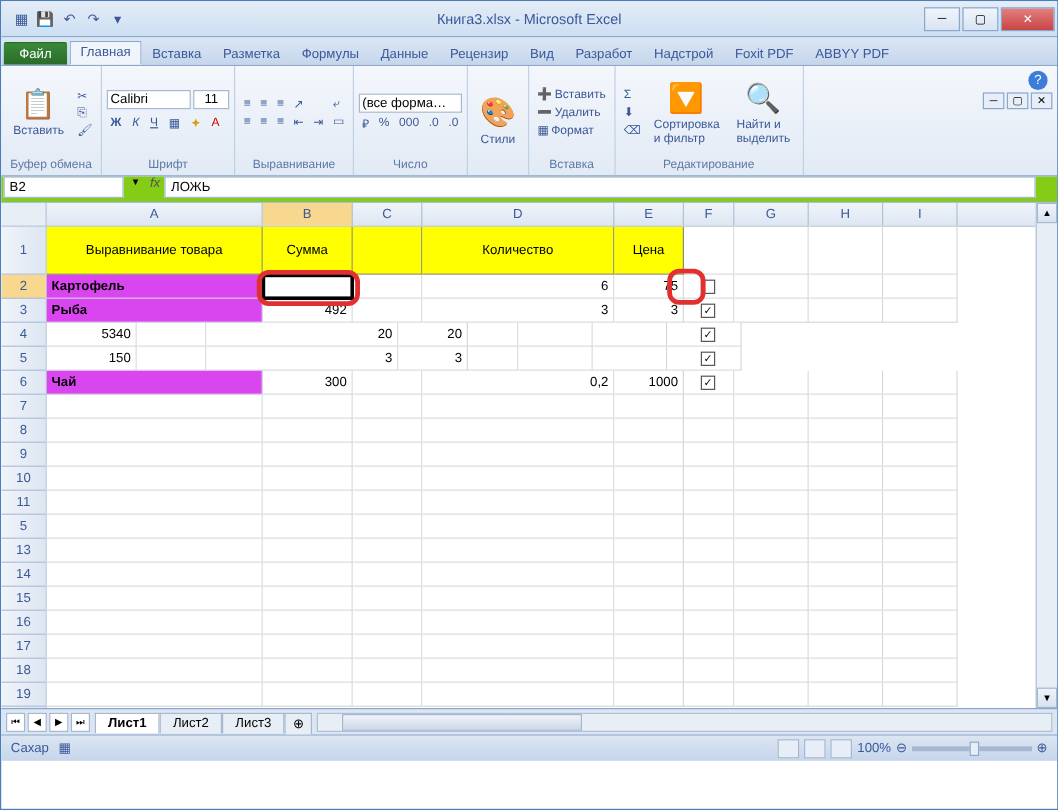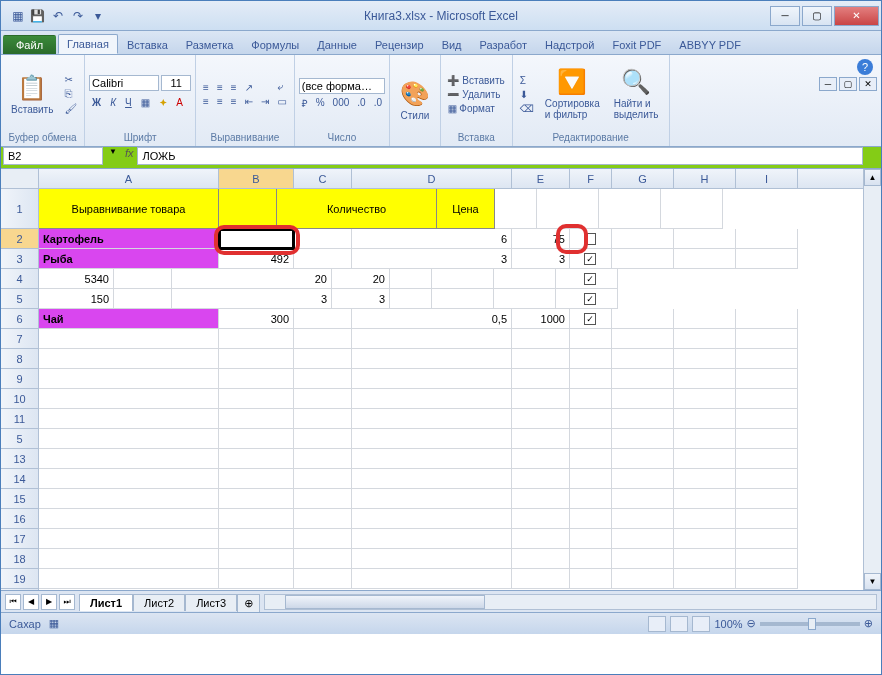--- a/index.html
+++ b/index.html
@@ -266,20 +266,21 @@
       <div class="row-header">14</div>
       <div class="row-header">15</div>
       <div class="row-header">16</div>
       <div class="row-header">17</div>
       <div class="row-header">18</div>
       <div class="row-header">19</div>
     </div>
   <div class="cells" id="cells">
       <div class="cell-row tall">
         <div class="cell header-cell" style="width: 180px;">Выравнивание товара</div>
+        <div class="cell header-cell" style="width: 75px;">Сумма</div>
         <div class="cell header-cell" style="width: 58px;"></div>
         <div class="cell header-cell" style="width: 160px;">Количество</div>
         <div class="cell header-cell" style="width: 58px;">Цена</div>
         <div class="cell " style="width: 42px;"></div>
         <div class="cell " style="width: 62px;"></div>
         <div class="cell " style="width: 62px;"></div>
         <div class="cell " style="width: 62px;"></div>
       </div>
       <div class="cell-row">
         <div class="cell green" style="width: 180px;">Картофель</div>
@@ -324,21 +325,21 @@
         <div class="cell " style="width: 42px;"></div>
         <div class="cell " style="width: 62px;"></div>
         <div class="cell " style="width: 62px;"></div>
         <div class="cell " style="width: 62px;"></div>
       </div>
       <div class="checkbox-overlay" style="left: 545px; top: 104px;">✓</div>
       <div class="cell-row">
         <div class="cell green" style="width: 180px;">Чай</div>
         <div class="cell num" style="width: 75px;">300</div>
         <div class="cell " style="width: 58px;"></div>
-        <div class="cell num" style="width: 160px;">0,5</div>
+        <div class="cell num" style="width: 160px;">0,2</div>
         <div class="cell num" style="width: 58px;">1000</div>
         <div class="cell " style="width: 42px;"></div>
         <div class="cell " style="width: 62px;"></div>
         <div class="cell " style="width: 62px;"></div>
         <div class="cell " style="width: 62px;"></div>
       </div>
       <div class="checkbox-overlay" style="left: 545px; top: 124px;">✓</div>
       <div class="cell-row">
         <div class="cell " style="width: 180px;"></div>
         <div class="cell " style="width: 75px;"></div>

